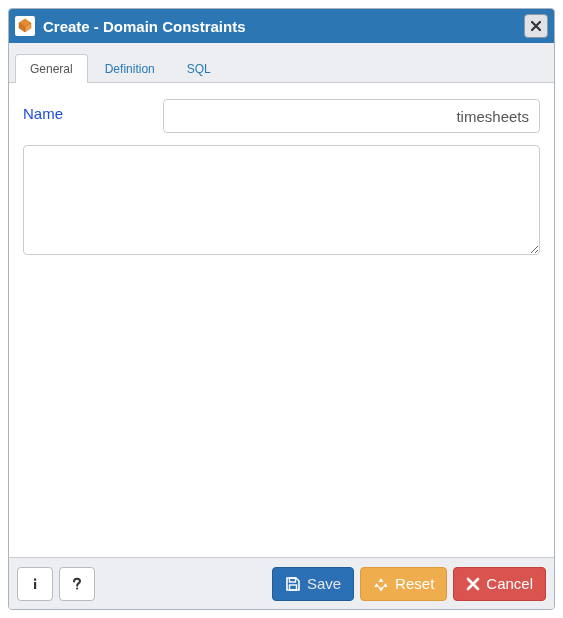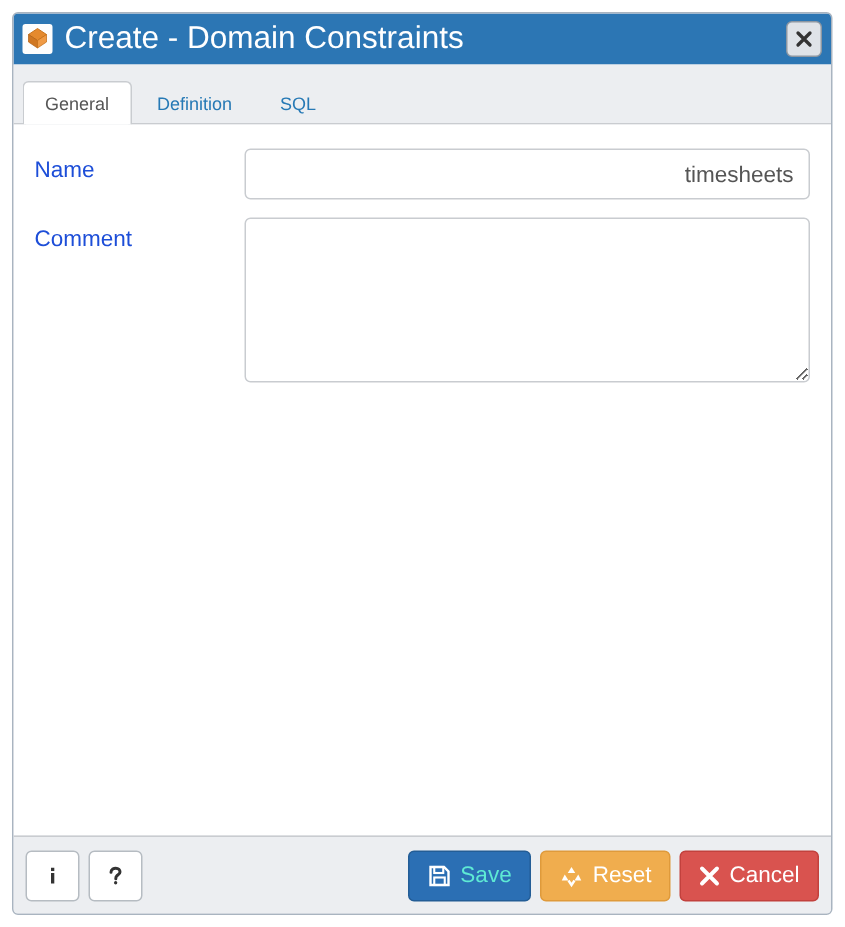--- a/index.html
+++ b/index.html
@@ -39,22 +39,22 @@
     width: 20px;
     height: 20px;
     background: #fdfdfd;
     border-radius: 2px;
     display: flex;
     align-items: center;
     justify-content: center;
   }
   .titlebar .title-text {
     flex: 1;
-    font-size: 21px;
-    font-weight: 400;
+    font-size: 15px;
+    font-weight: 700;
   }
   .titlebar .close-btn {
     width: 24px;
     height: 24px;
     background: #dfe3e8;
     border: 1px solid #8d97a2;
     border-radius: 4px;
     display: flex;
     align-items: center;
     justify-content: center;
@@ -151,21 +151,21 @@
     font-size: 15px;
     color: #333;
   }
   .btn.icon-only {
     width: 36px;
     padding: 0;
   }
   .btn.primary {
     background: #2b6fb4;
     border-color: #235d96;
-    color: #5eead4;
+    color: #e5e5e5;
   }
   .btn.danger {
     background: #d9534f;
     border-color: #c2413d;
     color: #fff;
   }
   .btn.warning {
     background: #f0ad4e;
     border-color: #df9a3b;
     color: #fff;
@@ -207,21 +207,20 @@
     </div>
 
     <div class="content">
       <div class="form-row">
         <div class="form-label">Name</div>
         <div class="form-field">
           <input type="text" value="timesheets" style="">
         </div>
       </div>
       <div class="form-row">
-        <div class="form-label">Comment</div>
         <div class="form-field">
           <textarea style=""></textarea>
         </div>
       </div>
     </div>
 
     <div class="footer">
       <button class="btn icon-only" title="Info">
         <svg width="14" height="14" viewBox="0 0 14 14">
           <rect x="6" y="1.5" width="2.2" height="2.2" fill="#333"></rect>

